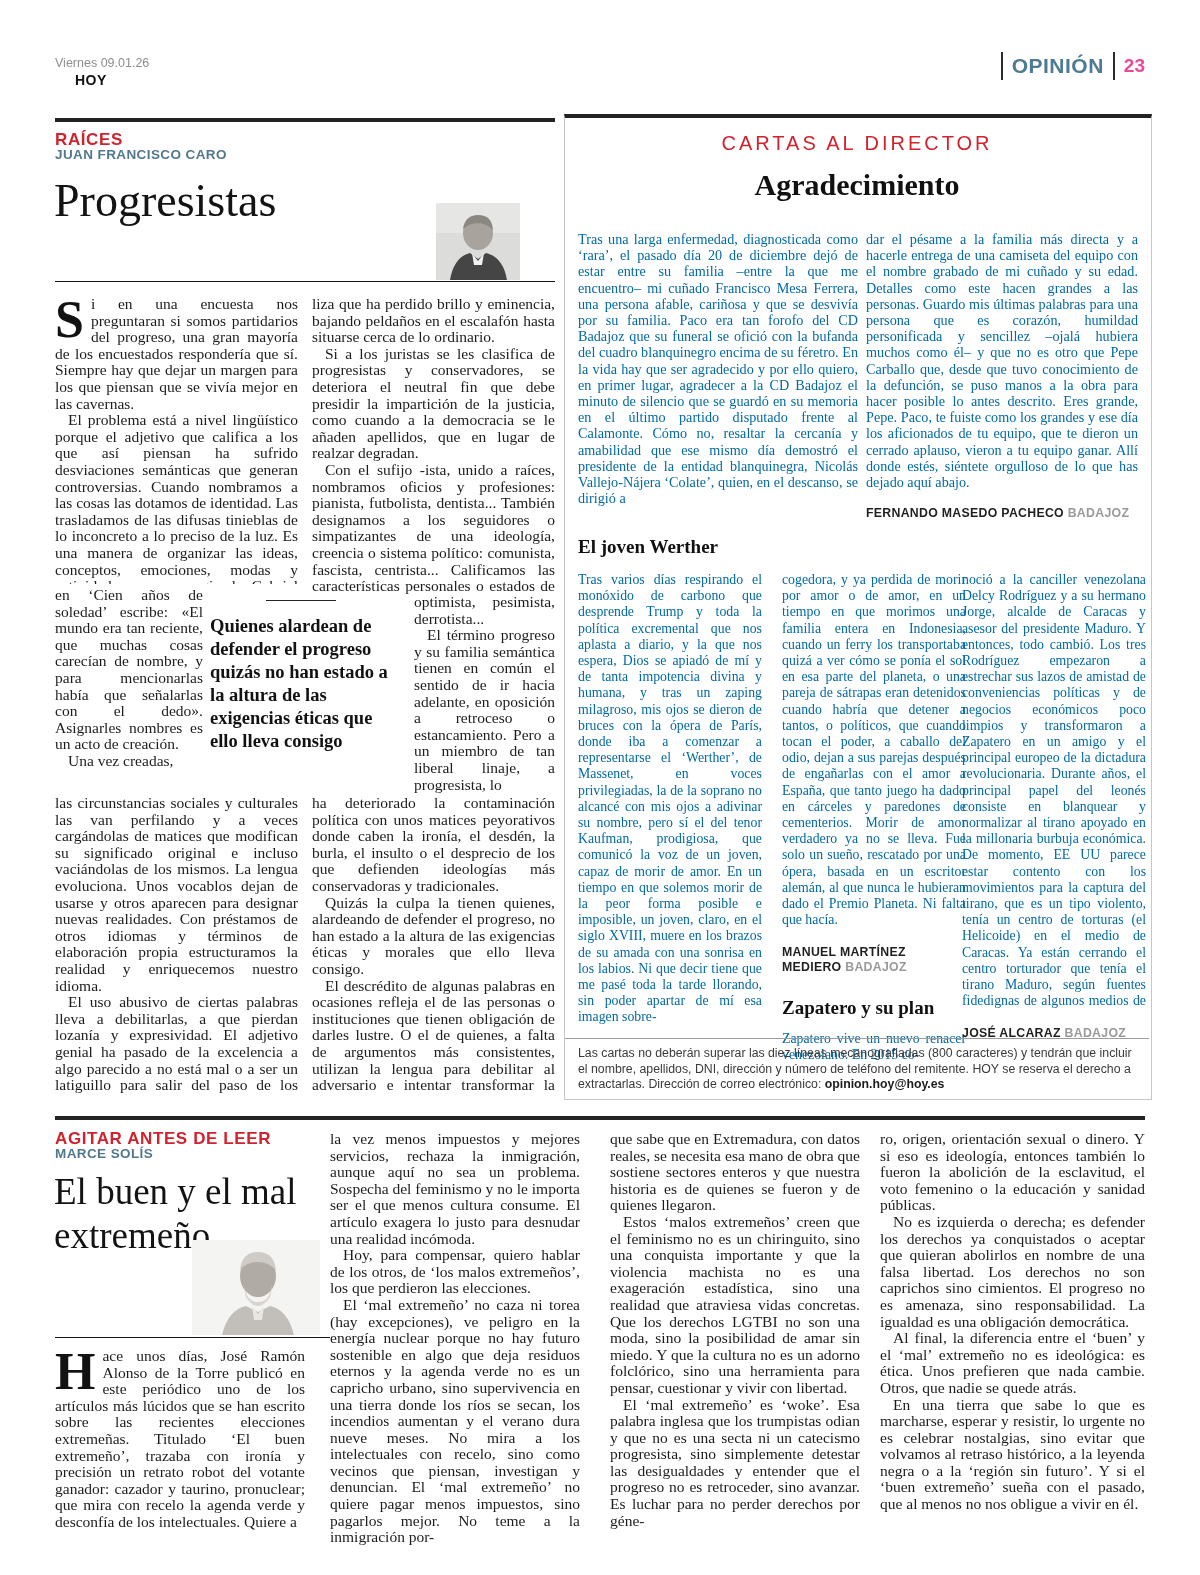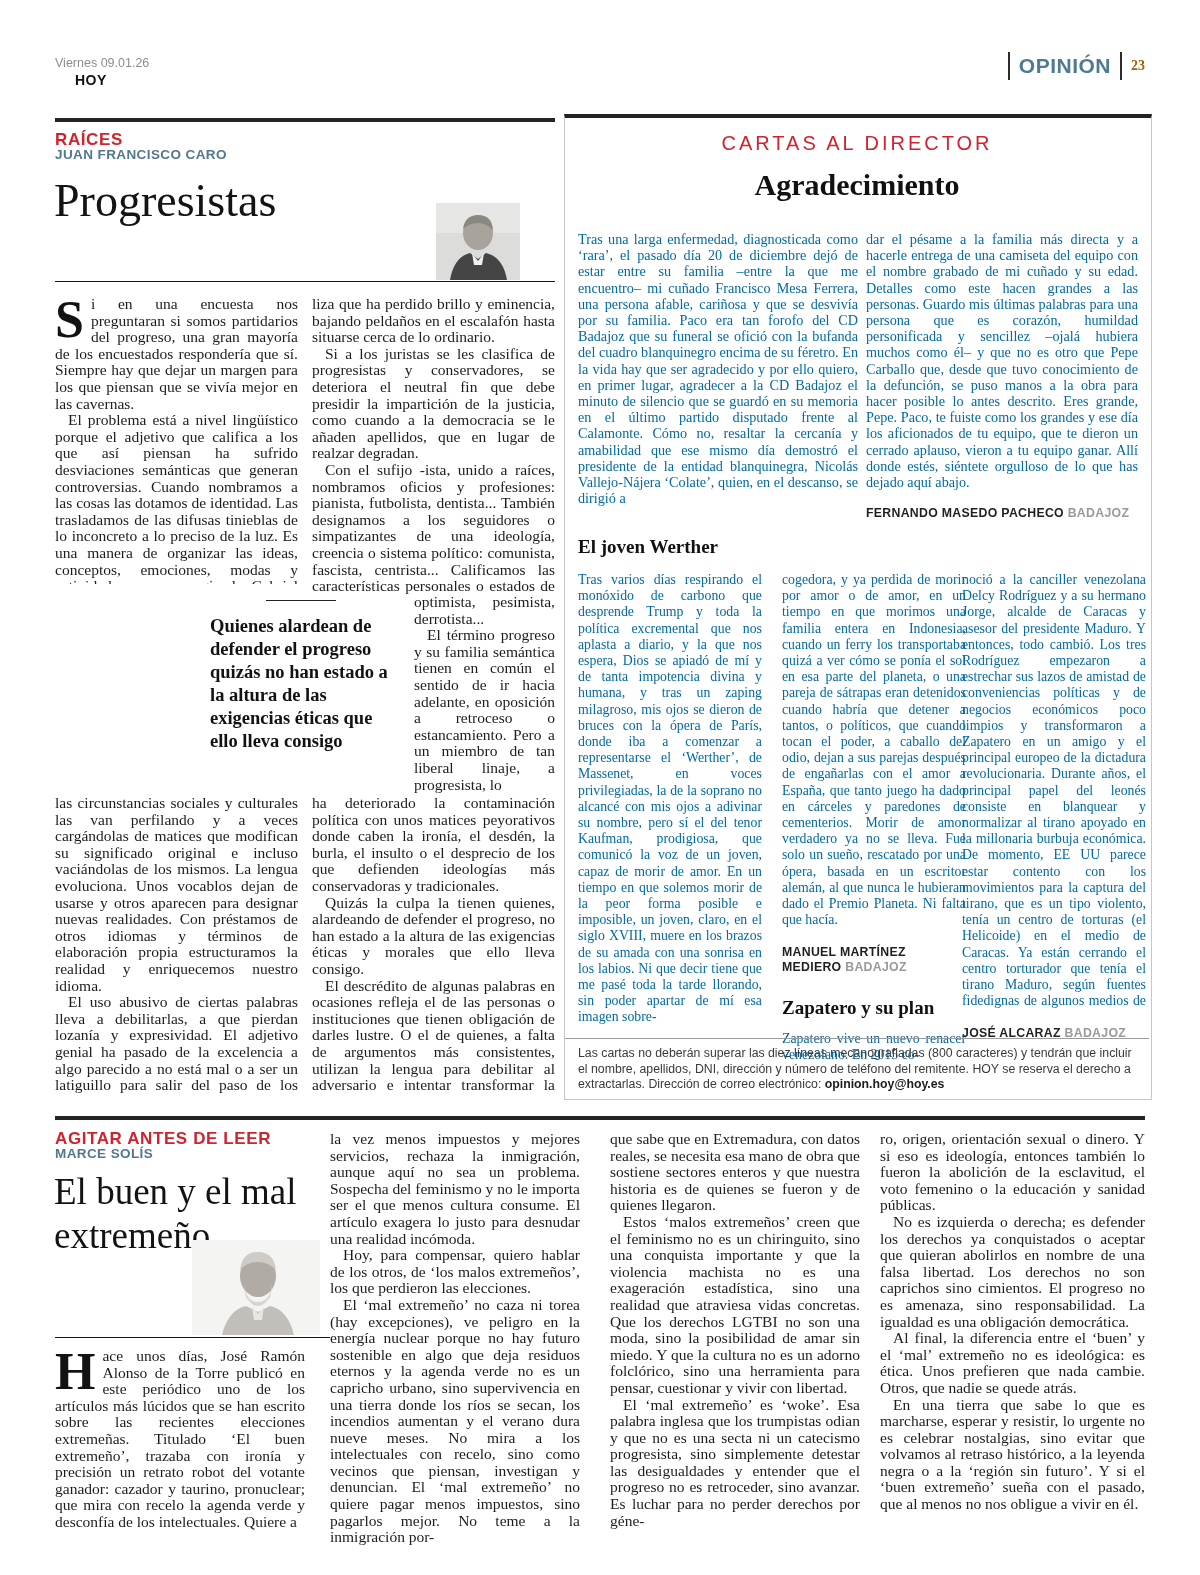--- a/index.html
+++ b/index.html
@@ -31,21 +31,21 @@
   .signature{font-family:"Liberation Sans",sans-serif;font-weight:700;font-size:12.3px;letter-spacing:.3px;
              color:#1f1f1f;margin-top:16px;line-height:15px;}
   .signature .city{color:#9a9a9a;}
   .foot-note{font-family:"Liberation Sans",sans-serif;font-size:12.3px;line-height:15.5px;color:#3a3a3a;text-align:left;}
   .foot-note b{color:#1c1c1c;}
   .hdr-date{font-family:"Liberation Sans",sans-serif;font-size:12.5px;color:#8d8d8d;}
   .hdr-brand{font-family:"Liberation Sans",sans-serif;font-weight:700;font-size:14px;color:#111;letter-spacing:.5px;padding-left:20px;}
   .hdr-right{display:flex;align-items:center;gap:9px;}
   .vbar{width:2px;height:28px;background:#2c2c2c;}
   .section-label{font-family:"Liberation Sans",sans-serif;font-weight:700;font-size:21px;color:#4e7a92;letter-spacing:.5px;}
-  .page-number{font-family:Liberation Serif, serif;font-weight:700;font-size:14px;color:#a16207;}
+  .page-number{font-family:Liberation Sans, sans-serif;font-weight:700;font-size:19px;color:#ec4899;}
   .photo-frame{overflow:hidden;}
 </style>
 </head>
 <body>
 
 <div class="page">
 
   <div class="abs hdr-date" style="left:55px;top:56px;">Viernes 09.01.26</div>
   <div class="abs hdr-brand" style="left:55px;top:72px;">HOY</div>
   <div class="abs hdr-right" style="right:55px;top:52px;">
@@ -73,20 +73,24 @@
   </div>
   <div class="abs rule-thin" style="left:55px;top:281px;width:500px;"></div>
 
   <div class="abs btxt" style="left:55px;top:296px;width:243px;height:288px;">
     <span class="dropcap">S</span>
     <div>
         <p>i en una encuesta nos preguntaran si somos partidarios del progreso, una gran mayoría de los encuestados respondería que sí. Siempre hay que dejar un margen para los que piensan que se vivía mejor en las cavernas.</p>
         <p>El problema está a nivel lingüístico porque el adjetivo que califica a los que así piensan ha sufrido desviaciones semánticas que generan controversias. Cuando nombramos a las cosas las dotamos de identidad. Las trasladamos de las difusas tinieblas de lo inconcreto a lo preciso de la luz. Es una manera de organizar las ideas, conceptos, emociones, modas y actividades que van surgiendo. Gabriel García Márquez,</p>
       </div>
   </div>
+  <div class="abs btxt" style="left:55px;top:587px;width:148px;height:206px;">
+      <p>en ‘Cien años de soledad’ escribe: «El mundo era tan reciente, que muchas cosas carecían de nombre, y para mencionarlas había que señalarlas con el dedo». Asignarles nombres es un acto de creación.</p>
+      <p>Una vez creadas,</p>
+    </div>
   <div class="abs btxt" style="left:55px;top:795px;width:243px;height:298px;">
       <p>las circunstancias sociales y culturales las van perfilando y a veces cargándolas de matices que modifican su significado original e incluso vaciándolas de los mismos. La lengua evoluciona. Unos vocablos dejan de usarse y otros aparecen para designar nuevas realidades. Con préstamos de otros idiomas y términos de elaboración propia estructuramos la realidad y enriquecemos nuestro idioma.</p>
       <p>El uso abusivo de ciertas palabras lleva a debilitarlas, a que pierdan lozanía y expresividad. El adjetivo genial ha pasado de la excelencia a algo parecido a no está mal o a ser un latiguillo para salir del paso de los cumplidos.</p>
     </div>
 
   <div class="abs pullquote" style="left:210px;top:600px;width:182px;">
     <div class="qrule"></div>
     <div>Quienes alardean de defender el progreso quizás no han estado a la altura de las exigencias éticas que ello lleva consigo</div>
   </div>
 

